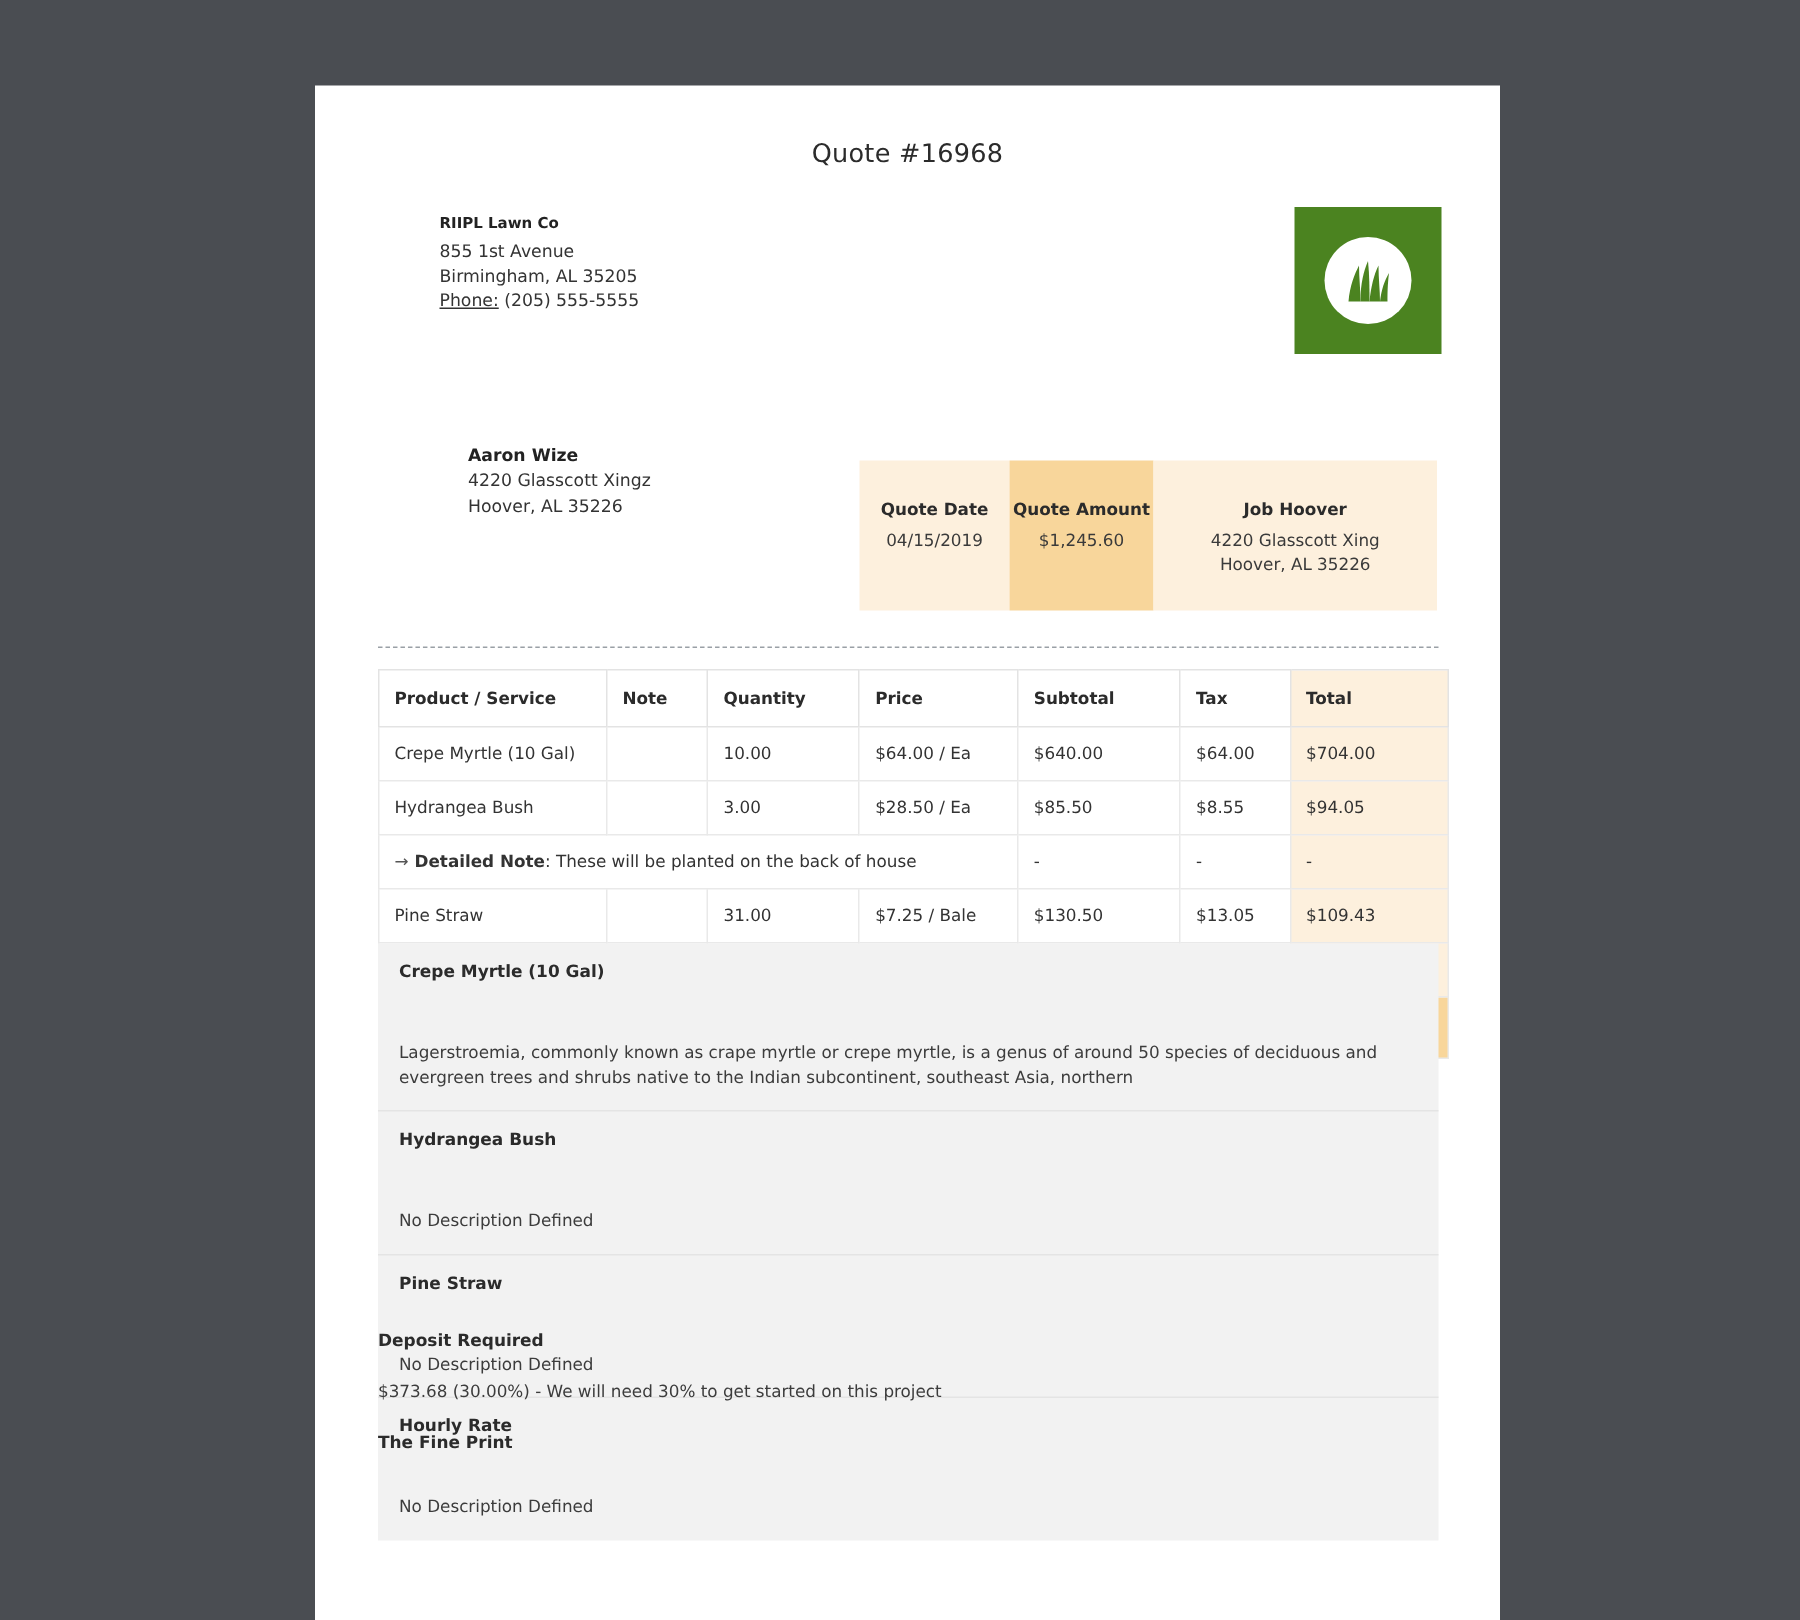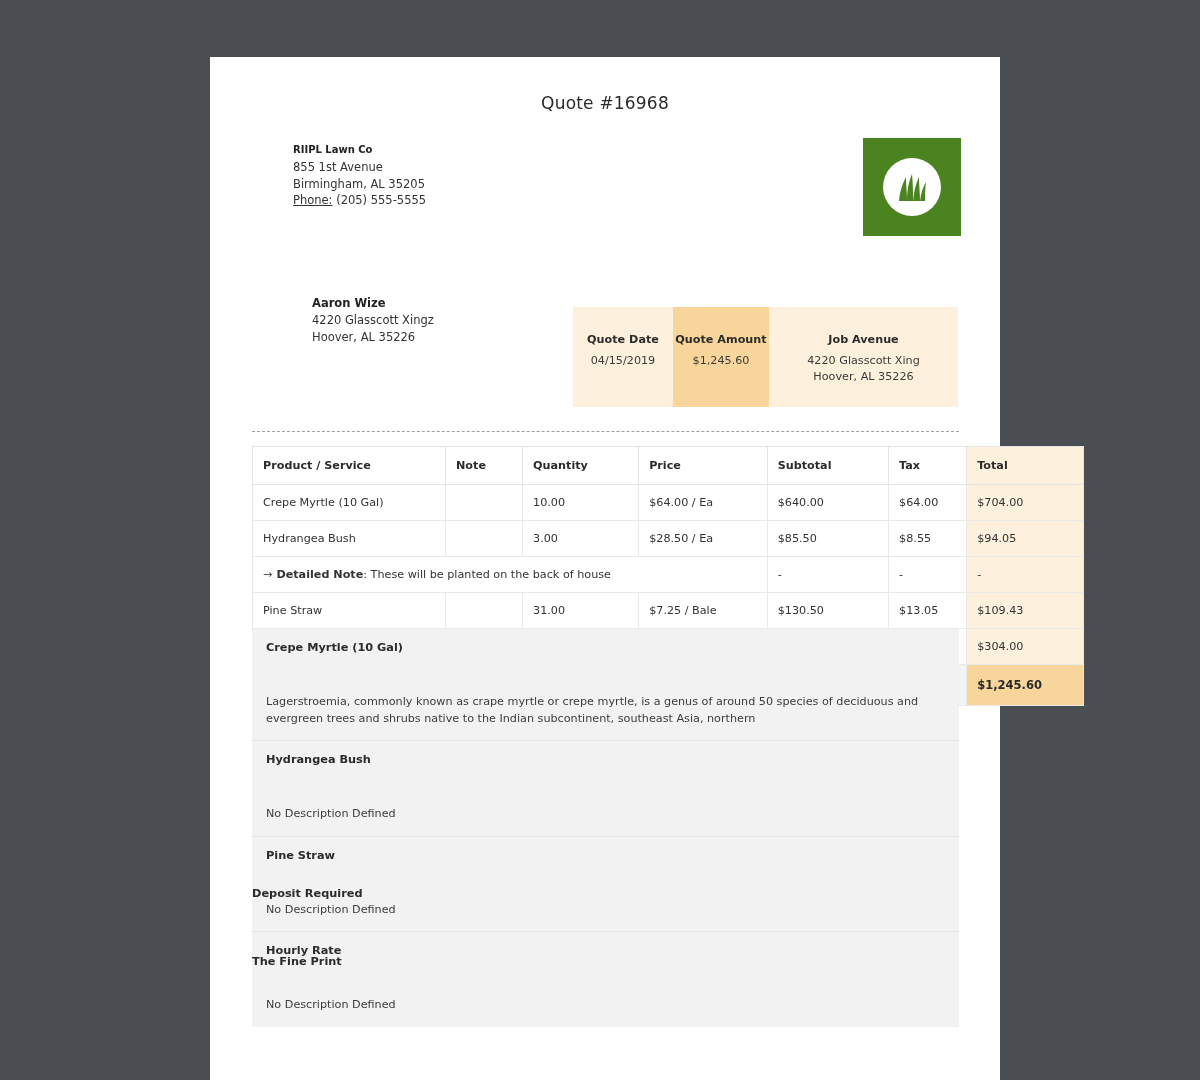--- a/index.html
+++ b/index.html
@@ -105,21 +105,21 @@
     position: absolute;
     left: 42px;
     top: 374px;
     width: 707px;
     border-top: 1px dashed #9aa0a6;
   }
   table.items {
     position: absolute;
     left: 42px;
     top: 389px;
-    width: 832px;
+    width: 714px;
     border-collapse: collapse;
     font-size: 11.2px;
     color: #333;
   }
   table.items th {
     text-align: left;
     font-weight: bold;
     font-size: 11.2px;
     color: #2b2b2b;
     padding: 12px 10px;
@@ -234,21 +234,21 @@
   <div class="summary">
     <div class="cell c1">
       <div class="lbl">Quote Date</div>
       <div class="val">04/15/2019</div>
     </div>
     <div class="cell c2">
       <div class="lbl">Quote Amount</div>
       <div class="val">$1,245.60</div>
     </div>
     <div class="cell c3">
-      <div class="lbl">Job Avenue</div>
+      <div class="lbl">Job Hoover</div>
       <div class="val">4220 Glasscott Xing</div>
       <div class="val">Hoover, AL 35226</div>
     </div>
   </div>
 
   <div class="divider"></div>
 
   <table class="items">
     <thead>
       <tr>
@@ -329,17 +329,18 @@
       <div class="desc-text">No Description Defined</div>
     </div>
     <div class="desc-item">
       <div class="desc-title">Hourly Rate</div>
       <div class="desc-text">No Description Defined</div>
     </div>
   </div>
 
   <div class="deposit">
     <div class="deposit-title">Deposit Required</div>
+    <div class="deposit-text">$373.68 (30.00%) - We will need 30% to get started on this project</div>
   </div>
 
   <div class="fineprint-title">The Fine Print</div>
 
 </div>
 
 </body></html>

